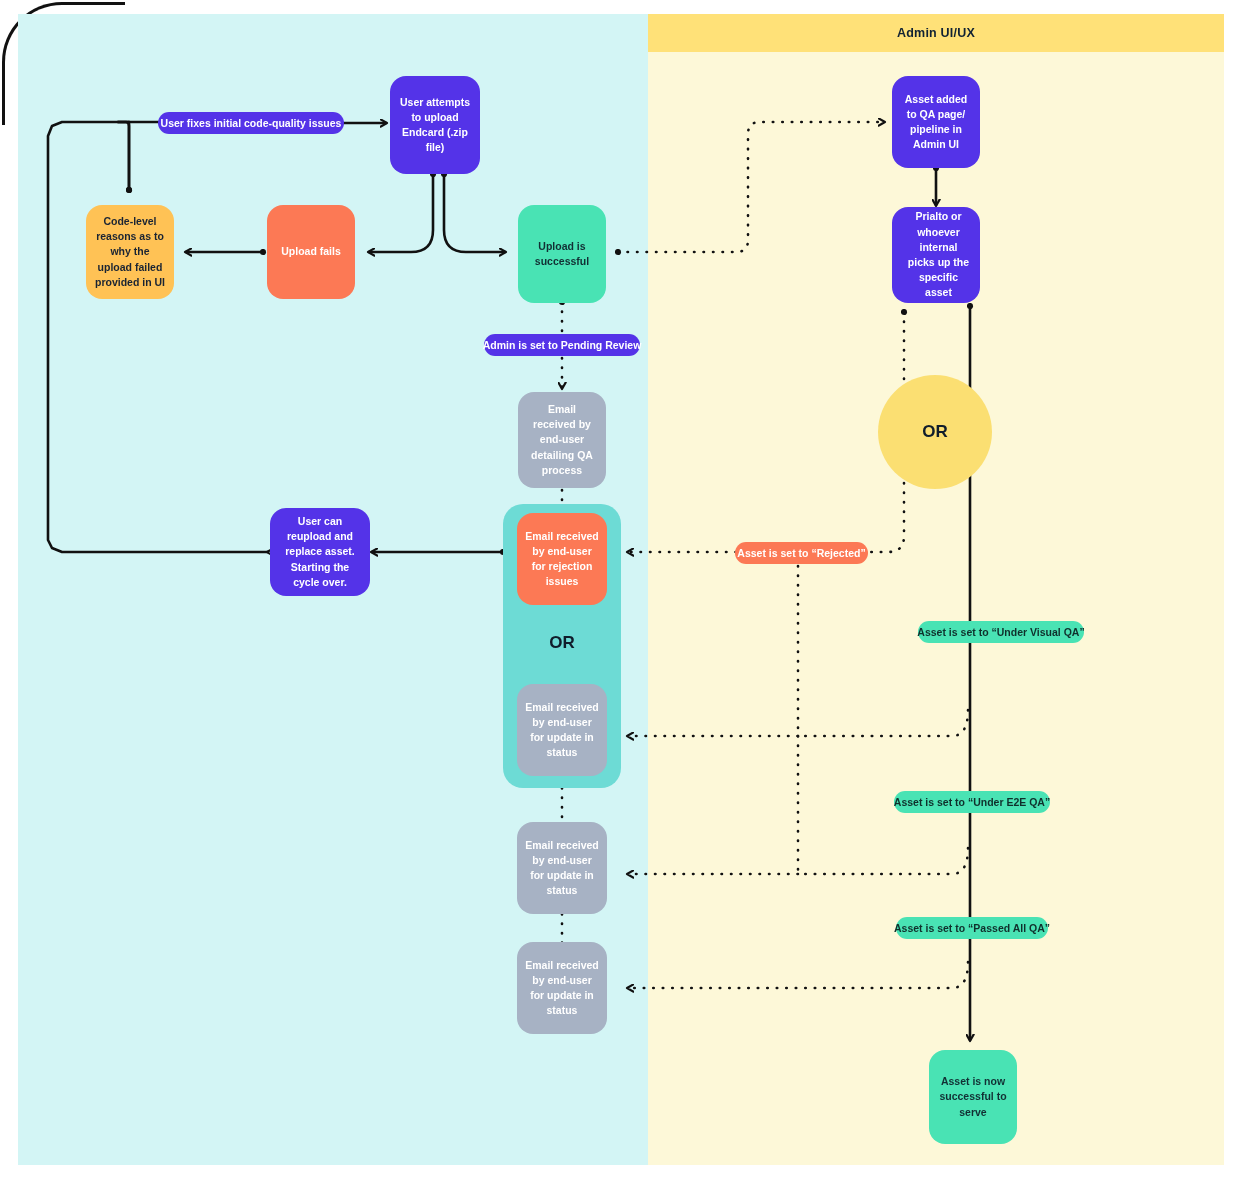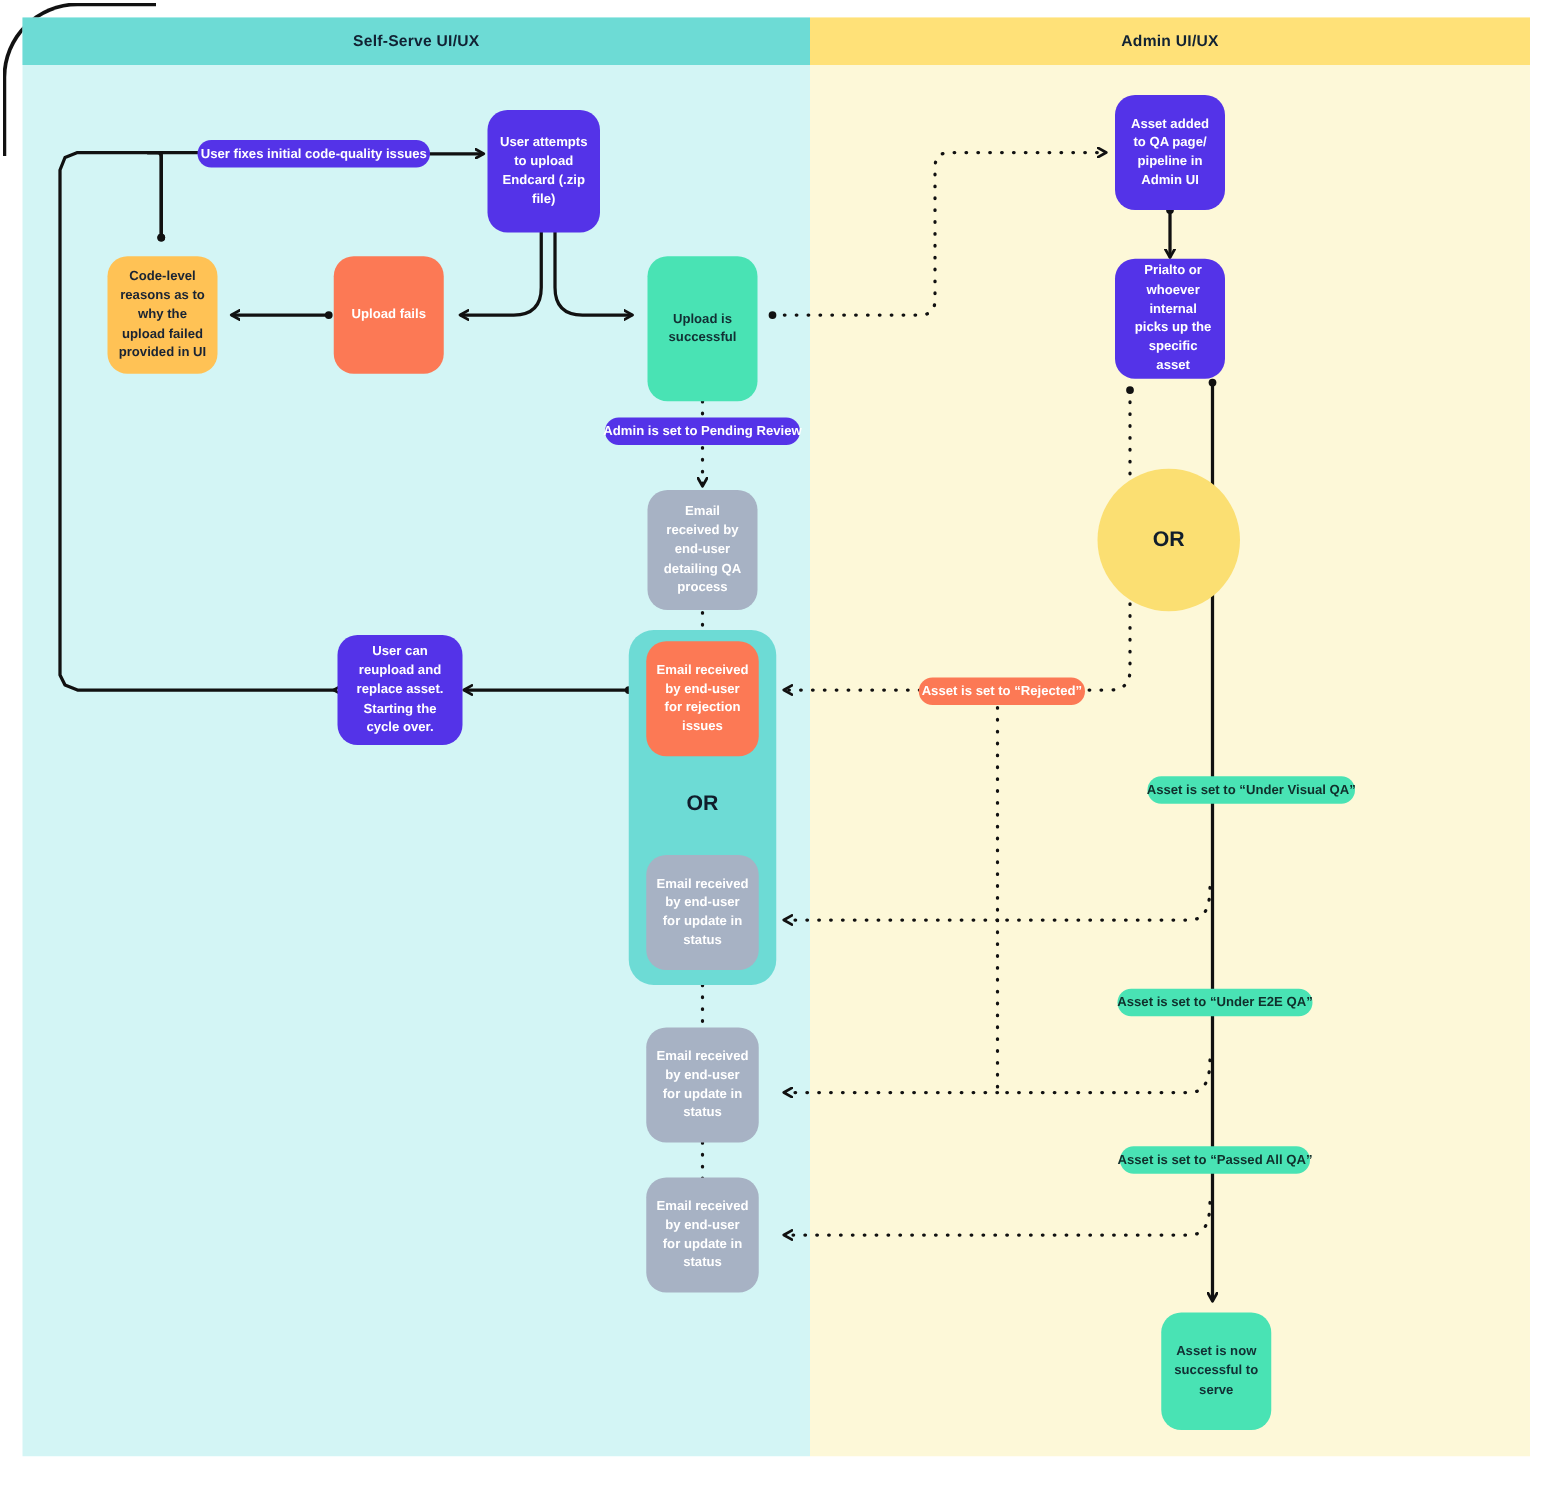--- a/index.html
+++ b/index.html
@@ -63,21 +63,20 @@
 <body>
 
 <div id="stage">
 
   <div class="frame-arc"></div>
 
   <div class="canvas">
 
     <div class="lane" id="laneA">
       <div class="lane-body"></div>
-      <div class="lane-head">Self-Serve UI/UX</div>
     </div>
 
     <div class="lane" id="laneB">
       <div class="lane-body"></div>
       <div class="lane-head">Admin UI/UX</div>
     </div>
   </div>
 
   <svg id="wires" viewBox="0 0 1244 1190">
     <defs>
@@ -140,27 +139,27 @@
       <path d="M798,874 L628,874" marker-end="url(#ah)"></path>
 
       <path d="M968,710 Q968,736 952,736 L800,736"></path>
       <path d="M968,848 Q968,874 952,874 L800,874"></path>
       <path d="M968,962 Q968,988 952,988 L628,988" marker-end="url(#ah)"></path>
     </g>
   </svg>
 
   <div class="pill p-purple" style="left:158px;top:112px;width:186px;">User fixes initial code-quality issues</div>
 
-  <div class="node n-purple" style="left:390px;top:76px;width:90px;height:98px;margin-top:12px;">User attempts to upload Endcard (.zip file)</div>
+  <div class="node n-purple" style="left:390px;top:76px;width:90px;height:98px;">User attempts to upload Endcard (.zip file)</div>
 
   <div class="node n-orange" style="left:86px;top:205px;width:88px;height:94px;">Code-level reasons as to why the upload failed provided in UI</div>
 
   <div class="node n-coral" style="left:267px;top:205px;width:88px;height:94px;">Upload fails</div>
 
-  <div class="node n-green" style="left:518px;top:205px;width:88px;height:116px;">Upload is successful</div>
+  <div class="node n-green" style="left:518px;top:205px;width:88px;height:98px;">Upload is successful</div>
 
   <div class="pill p-purple" style="left:484px;top:334px;width:156px;">Admin is set to Pending Review</div>
 
   <div class="node n-grey" style="left:518px;top:392px;width:88px;height:96px;">Email received by end-user detailing QA process</div>
 
   <div class="group-box" style="left:503px;top:504px;width:118px;height:284px;"></div>
 
   <div class="node n-coral" style="left:517px;top:513px;width:90px;height:92px;">Email received by end-user for rejection issues</div>
 
   <div class="or-text" style="left:517px;top:628px;width:90px;height:30px;">OR</div>

